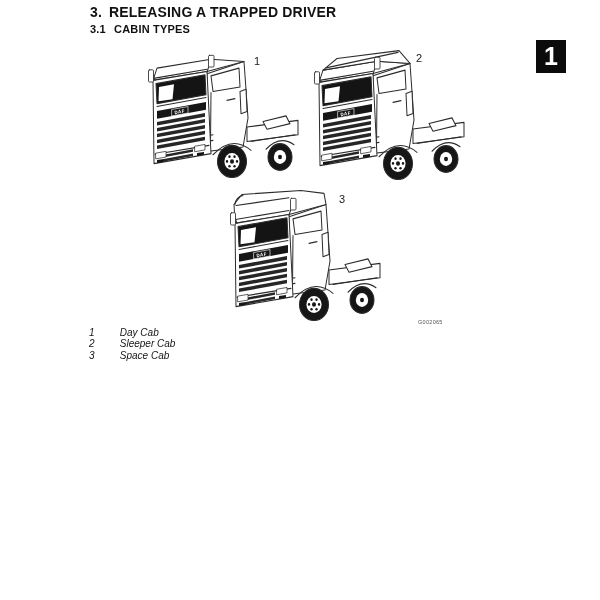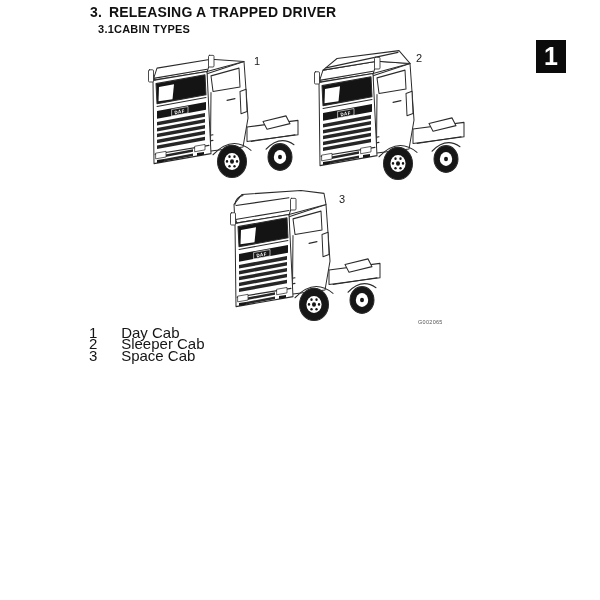--- a/index.html
+++ b/index.html
@@ -18,42 +18,42 @@
     position:absolute;left:90px;top:4px;
     font-size:14px;font-weight:bold;letter-spacing:.2px;
     white-space:nowrap;display:flex;
   }
   .h1 .num{display:inline-block;width:19px;}
   .h2{
     position:absolute;left:90px;top:23px;
     font-size:11px;font-weight:bold;letter-spacing:.2px;
     white-space:nowrap;display:flex;
   }
-  .h2 .num{display:inline-block;width:24px;text-align:right;}
+  .h2 .num{display:inline-block;width:24px;}
 
   
   .tab{
     position:absolute;left:536px;top:40px;width:30px;height:33px;
     display:flex;align-items:center;justify-content:center;
     font-weight:bold;font-size:25px;
   }
 
   
   .truck{position:absolute;width:160px;height:150px;}
   .truck svg{display:block;width:160px;height:150px;}
   .callout{
     position:absolute;font-size:11px;color:#1a1a1a;
   }
   .figcode{
     position:absolute;left:418px;top:319px;
     font-size:5.5px;color:#555;letter-spacing:.3px;
   }
 
   
-  .legend{position:absolute;left:89px;top:327px;font-size:15px;color:#151515;}
+  .legend{position:absolute;left:89px;top:327px;font-size:10px;color:#151515;font-style:italic;}
   .legend .row{height:11.3px;line-height:11.3px;white-space:nowrap;}
   .legend .n{display:inline-block;width:28px;}
 </style>
 </head>
 <body>
 
 <div class="page">
 
   <div class="h1">
     <span class="num">3.</span>

